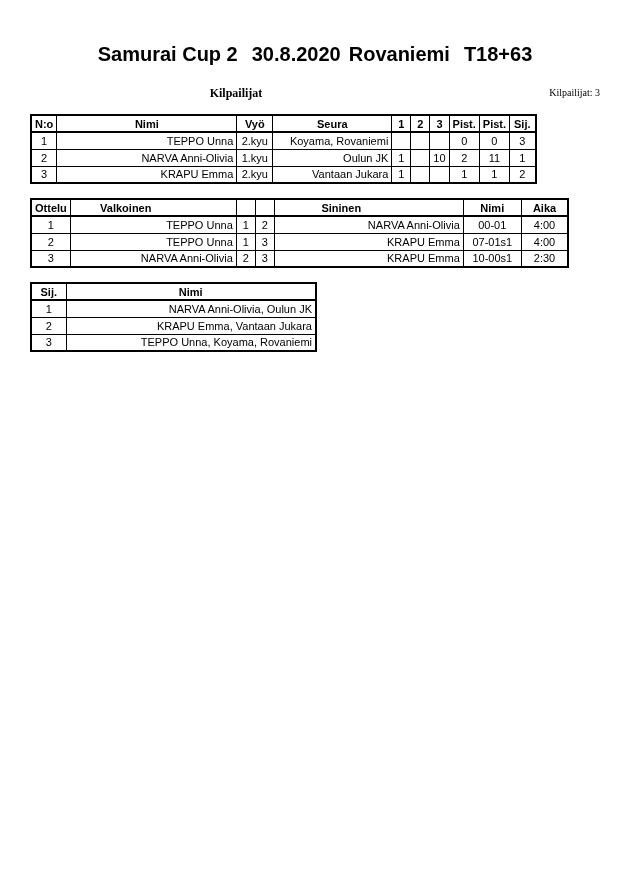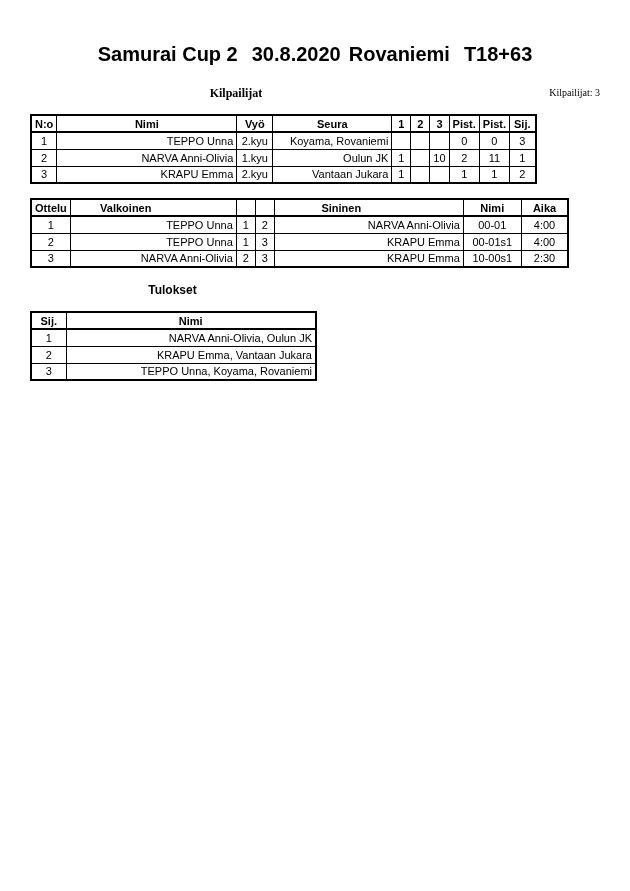--- a/index.html
+++ b/index.html
@@ -147,36 +147,35 @@
           <td class="l">NARVA Anni-Olivia</td>
           <td class="c">00-01</td>
           <td class="c">4:00</td>
         </tr>
         <tr>
           <td class="c">2</td>
           <td class="l">TEPPO Unna</td>
           <td class="c">1</td>
           <td class="c">3</td>
           <td class="l">KRAPU Emma</td>
-          <td class="c">00-01s1</td>
+          <td class="c">07-01s1</td>
           <td class="c">4:00</td>
         </tr>
         <tr>
           <td class="c">3</td>
           <td class="l">NARVA Anni-Olivia</td>
           <td class="c">2</td>
           <td class="c">3</td>
           <td class="l">KRAPU Emma</td>
           <td class="c">10-00s1</td>
           <td class="c">2:30</td>
         </tr>
       </tbody>
     </table>
 
-    <div class="sec-heading w-tul">Tulokset</div>
 
     <table class="tbl">
       <colgroup>
         <col style="width:35px">
           <col style="width:250px">
       </colgroup>
       <thead>
         <tr>
           <th>Sij.</th>
           <th>Nimi</th>

